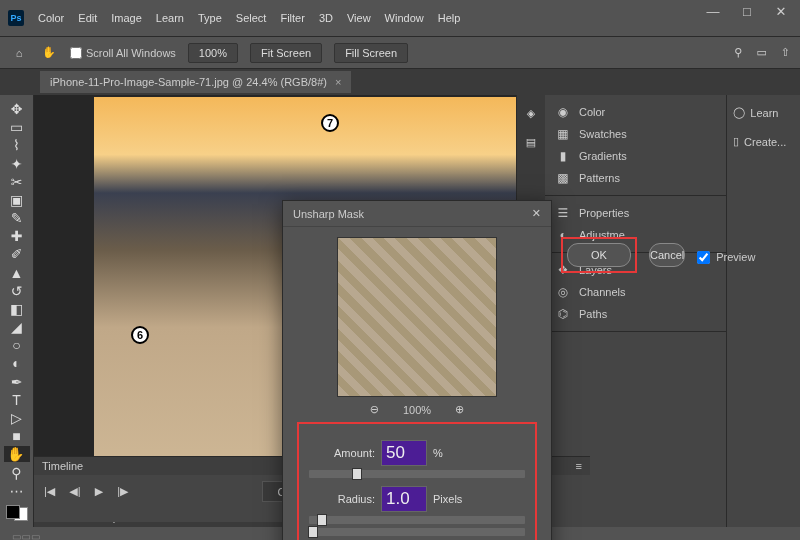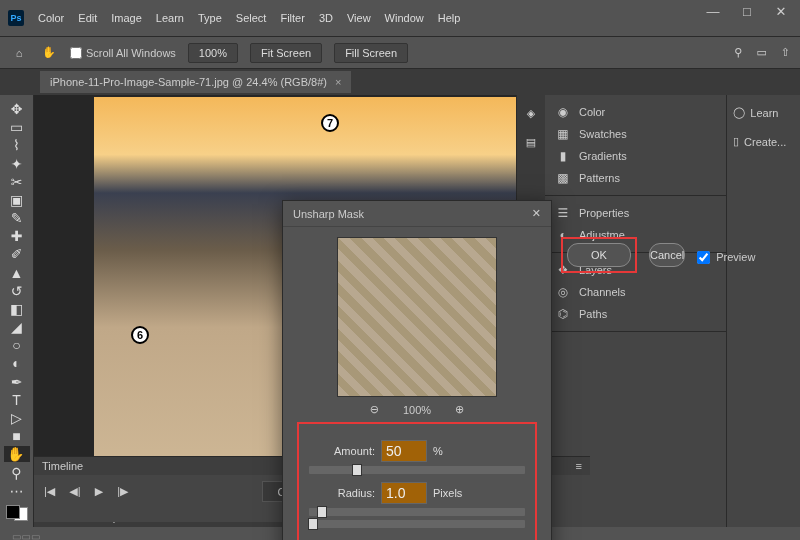--- a/index.html
+++ b/index.html
@@ -44,21 +44,21 @@
 .footer{height:18px;background:#535353;display:flex;align-items:center;padding:0 12px;color:#888;font-size:10px}
 
 .dialog{position:absolute;left:141px;top:100px;width:270px;background:#535353;border:1px solid #2a2a2a;box-shadow:0 4px 20px rgba(0,0,0,.5);z-index:100}
 .dialog-tb{height:26px;display:flex;align-items:center;padding:0 10px;justify-content:space-between;border-bottom:1px solid #444}
 .dialog-body{padding:10px;display:flex;flex-direction:column;align-items:center}
 .preview-img{width:160px;height:160px;background:repeating-linear-gradient(45deg,#b8a890,#b8a890 8px,#a89878 8px,#a89878 16px);border:1px solid #333}
 .zoom-row{display:flex;align-items:center;gap:24px;margin-top:6px;color:#ddd}
 .params{width:240px;margin-top:6px;padding:8px 10px 12px;border:2px solid #e63838}
 .p-row{display:flex;align-items:center;gap:6px;margin:8px 0 2px}
 .p-row label{width:66px;text-align:right;color:#ddd}
-.p-row input{width:46px;background:#a16207;border:1px solid #666;color:#eee;padding:2px 4px;font-size:14px}
+.p-row input{width:46px;background:#4c1d95;border:1px solid #666;color:#eee;padding:2px 4px;font-size:17px}
 .p-row .unit{color:#ddd}
 .slider{height:8px;background:#666;margin:4px 0;position:relative;border-radius:1px}
 .slider .thumb{position:absolute;top:-2px;width:10px;height:12px;background:#ddd;border:1px solid #333;transform:translateX(-5px)}
 .btn-col{position:absolute;right:-90px;top:10px;width:80px;display:flex;flex-direction:row;gap:12px;align-items:center}
 .dialog .ok-wrap{border:2px solid #e63838;padding:4px}
 .dialog button{width:64px;padding:5px 0;background:#535353;border:1px solid #888;border-radius:11px;color:#ddd;font-size:11px}
 .dialog .prev-chk{display:flex;align-items:center;gap:6px;margin-top:4px;color:#eee}
 .badge{position:absolute;width:18px;height:18px;background:#fff;color:#000;border:2px solid #000;border-radius:50%;display:flex;align-items:center;justify-content:center;font-weight:bold;font-size:11px;z-index:101}
 .dialog-wrap{position:absolute;left:141px;top:100px;width:360px}
 </style>

